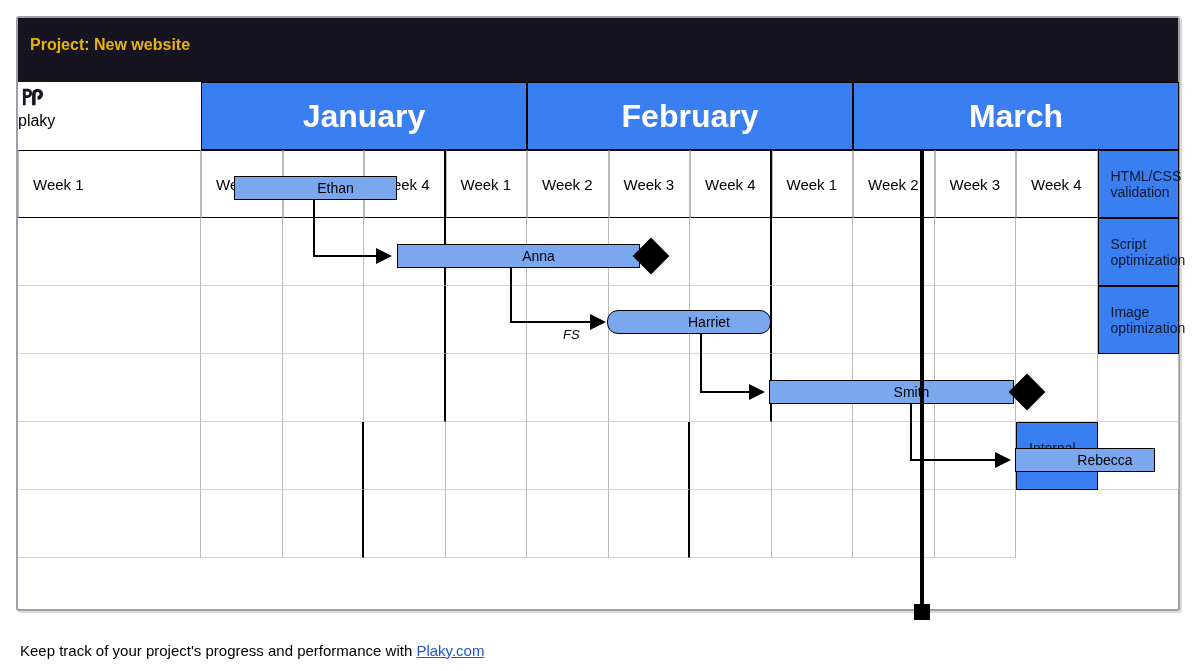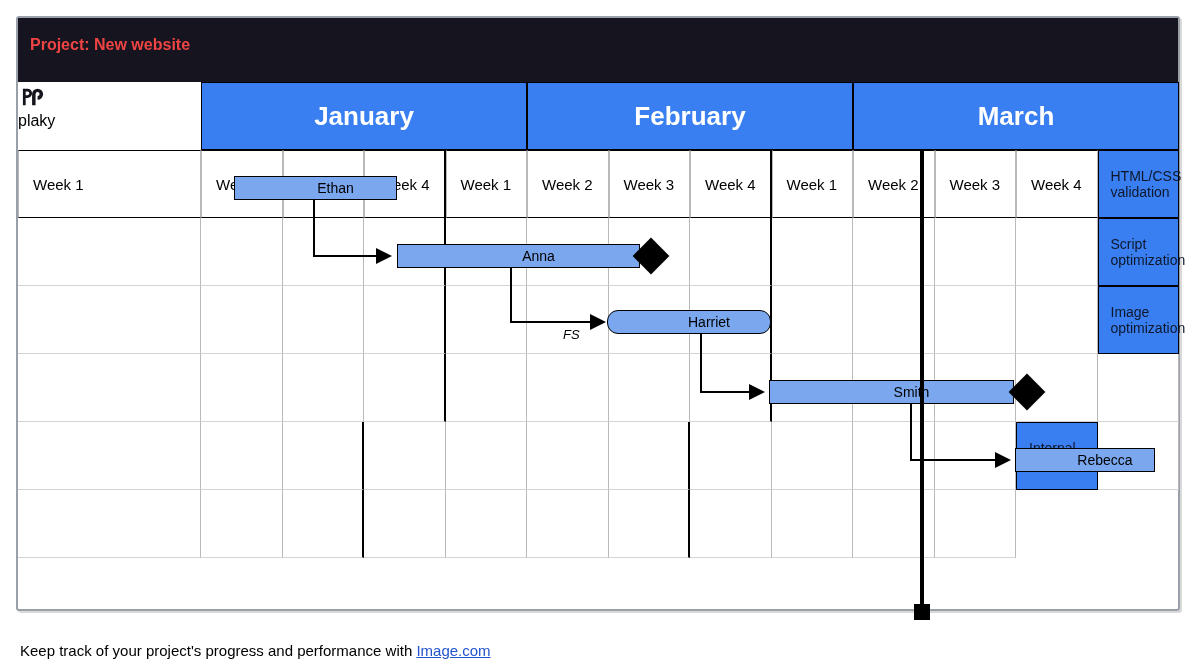--- a/index.html
+++ b/index.html
@@ -1,29 +1,29 @@
 <!DOCTYPE html>
 <html><head>
 <meta charset="utf-8">
 <style>
   * { box-sizing: border-box; }
   html, body { margin: 0; padding: 0; font-family: Arial, Helvetica, sans-serif; background: #fff; }
   .page { width: 1200px; height: 671px; position: relative; padding: 16px; }
   .frame { width: 1164px; height: 595px; border: 2px solid #9aa0aa; border-radius: 3px; box-shadow: 2px 2px 0 rgba(0,0,0,0.15); position: relative; }
 
-  .topbar { display: flex; height: 64px; background: #16141e; color: #ef4444; }
+  .topbar { display: flex; height: 64px; background: #16141e; color: #eab308; }
   .topbar > div { padding: 18px 12px; font-size: 16px; }
   .top-left { width: 500px; border-right: 2px solid #16141e; font-weight: 600; }
   .top-right { flex: 1; font-weight: 600; }
 
   .grid { display: grid; grid-template-columns: 183px repeat(12, 81.5px); grid-auto-rows: 68px; }
   .brand-cell .logo { width: 30px; height: 30px; background: #fff; border-radius: 7px; display: flex; align-items: center; justify-content: center; }
   .brand-cell .logo svg { width: 22px; height: 22px; }
 
-  .month-cell { background: #397ff2; color: #fff; font-weight: 700; font-size: 26px; display: flex; align-items: center; justify-content: center; border: 1px solid #000; }
+  .month-cell { background: #397ff2; color: #fff; font-weight: 700; font-size: 32px; display: flex; align-items: center; justify-content: center; border: 1px solid #000; }
   .week-cell { font-size: 15px; display: flex; align-items: center; padding-left: 14px; border: 1px solid #b9b9b9; border-top: 1px solid #000; border-bottom: 1px solid #000; }
   .week-cell.month-split { border-right: 2px solid #000; }
 
   .task-label { background: #397ff2; color: #0f172a; font-size: 14px; font-weight: 500; display: flex; align-items: center; padding-left: 12px; border: 1px solid #000; }
   .body-cell { border-right: 1px solid #b9b9b9; border-bottom: 1px solid #d3d3d3; position: relative; }
   .body-cell.month-split { border-right: 2px solid #000; }
 
   
   .overlay { position: absolute; left: 183px; top: 136px; width: 978px; height: 340px; pointer-events: none; }
   .bar { position: absolute; height: 24px; background: #7aa7ee; border: 1px solid #000; font-size: 14px; display: flex; align-items: center; justify-content: center; padding-left: 40px; }
@@ -172,15 +172,15 @@
 
       <div class="fs-label" style="left:362px; top:173px;">FS</div>
     </div>
 
     <div class="today-line"></div>
     <div class="today-marker"></div>
   </div>
 
   <div class="caption">
     <span>Keep track of your project's progress and performance with </span>
-    <a href="#">Image.com</a>
+    <a href="#">Plaky.com</a>
   </div>
 </div>
 
 </body></html>

